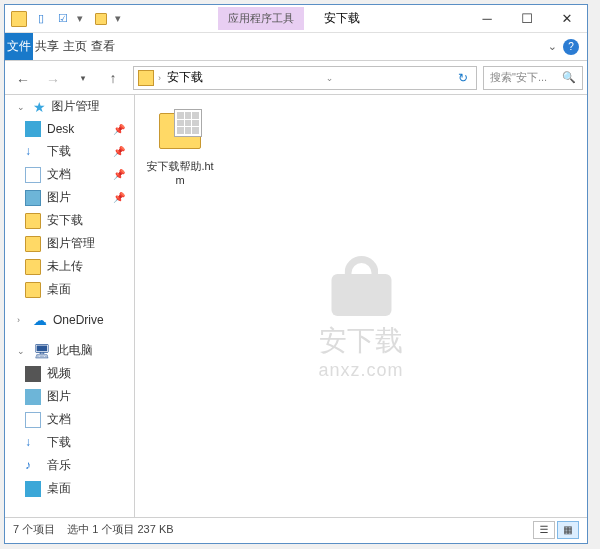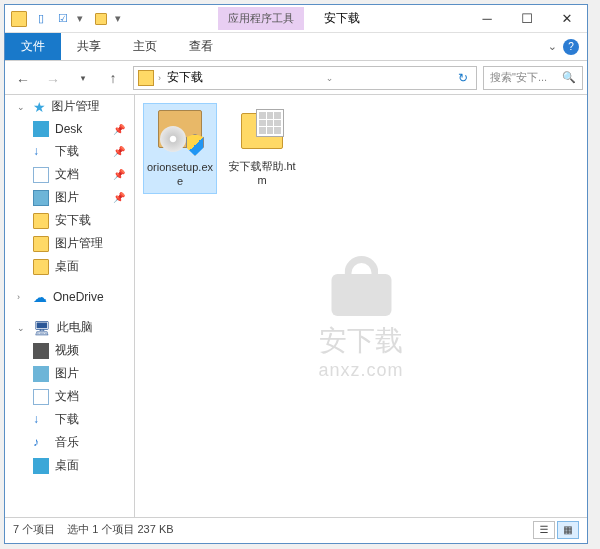--- a/index.html
+++ b/index.html
@@ -10,41 +10,41 @@
 .qat { display: flex; align-items: center; gap: 6px; padding: 0 6px; }
 .qat-icon { width: 16px; height: 16px; display: flex; align-items: center; justify-content: center; }
 .qat-dropdown { width: 10px; color: #666; }
 .title-tabs { display: flex; margin-left: auto; justify-content: flex-end; }
 .tool-tab { background: #e8cef2; padding: 4px 10px; font-size: 11px; color: #555; }
 .title-text { padding: 4px 20px; font-size: 12px; }
 .window-controls { display: flex; margin-left: auto; }
 .window-controls div { width: 40px; height: 28px; display: flex; align-items: center; justify-content: center; font-size: 13px; color: #333; }
 
 .ribbon { display: flex; align-items: stretch; height: 28px; border-bottom: 1px solid #d0d0d0; font-size: 12px; }
-.ribbon-tab { padding: 5px 16px; color: #333; }
+.ribbon-tab { padding: 5px 2px; color: #333; }
 .ribbon-tab.file { background: #1979ca; color: #fff; }
 .ribbon-tab.tool { background: #e8cef2; color: #555; }
 .ribbon-spacer { flex: 1; }
 .ribbon-right { display: flex; align-items: center; padding-right: 8px; gap: 6px; color: #666; font-size: 11px; }
 .help-icon { width: 16px; height: 16px; border-radius: 50%; background: #2b7cd3; color: #fff; display: flex; align-items: center; justify-content: center; font-size: 10px; }
 
 .navbar { display: flex; align-items: center; height: 34px; border-bottom: 1px solid #d0d0d0; padding: 0 4px; gap: 2px; }
 .nav-btn { width: 28px; height: 26px; display: flex; align-items: center; justify-content: center; color: #555; font-size: 14px; }
 .nav-btn.disabled { color: #b8b8b8; }
 .addressbar { flex: 1; display: flex; align-items: center; height: 24px; border: 1px solid #c0c0c0; margin: 0 4px; font-size: 12px; }
 .addr-icon { width: 16px; height: 16px; margin: 0 4px; background: #ffd966; border: 1px solid #c89830; }
 .addr-crumb { padding: 0 6px; display: flex; align-items: center; gap: 4px; }
 .addr-sep { color: #888; font-size: 9px; }
 .addr-refresh { margin-left: auto; padding: 0 8px; color: #1979ca; }
 .searchbox { width: 100px; height: 24px; border: 1px solid #c0c0c0; display: flex; align-items: center; padding: 0 6px; font-size: 11px; color: #888; }
 
 .body { display: flex; height: 422px; }
 .sidebar { width: 130px; border-right: 1px solid #d0d0d0; overflow: hidden; font-size: 12px; background: #fff; }
 .sidebar-item { display: flex; align-items: center; padding: 3px 0 3px 12px; gap: 6px; color: #333; }
-.sidebar-item.indent { padding-left: 28px; }
+.sidebar-item.indent { padding-left: 20px; }
 .sidebar-item .pin { margin-left: auto; margin-right: 8px; color: #888; font-size: 10px; }
 .side-icon { width: 16px; height: 16px; flex-shrink: 0; }
 .folder-yellow { background: #ffd966; border: 1px solid #c89830; border-radius: 1px; }
 .star-blue { color: #3aa7e0; font-size: 14px; }
 .onedrive { color: #0a7fd9; font-size: 14px; }
 .thispc { color: #2b5797; font-size: 14px; }
 .tree-expand { width: 10px; color: #777; font-size: 9px; }
 
 .content { flex: 1; position: relative; padding: 8px; display: flex; gap: 8px; align-items: flex-start; }
 .file-item { width: 74px; text-align: center; font-size: 11px; color: #333; padding: 4px 2px; }
@@ -163,20 +163,24 @@
       <div class="sidebar-item indent">
           <span class="side-icon folder-yellow"></span>
           <span>安下载</span>
         </div>
       <div class="sidebar-item indent">
           <span class="side-icon folder-yellow"></span>
           <span>图片管理</span>
         </div>
       <div class="sidebar-item indent">
           <span class="side-icon folder-yellow"></span>
+          <span>未上传</span>
+        </div>
+      <div class="sidebar-item indent">
+          <span class="side-icon folder-yellow"></span>
           <span>桌面</span>
         </div>
 
       <div style="height:8px"></div>
       <div class="sidebar-item">
           <span class="tree-expand">›</span>
           <span class="onedrive">☁</span>
           <span>OneDrive</span>
         </div>
 
@@ -206,28 +210,20 @@
           <span class="side-icon" style="color:#2b7cd3">♪</span>
           <span>音乐</span>
         </div>
       <div class="sidebar-item indent">
           <span class="side-icon" style="background:#3ba7d8"></span>
           <span>桌面</span>
         </div>
     </div>
 
     <div class="content">
-      <div class="file-item selected">
-        <div class="file-icon">
-          <div class="exe-box"></div>
-            <div class="exe-disc"></div>
-            <div class="exe-shield"></div>
-        </div>
-        <div class="file-name">orionsetup.exe</div>
-      </div>
       <div class="file-item">
         <div class="file-icon">
           <div class="htm-folder"></div>
           <div class="htm-grid">
               <div></div>
               <div></div>
               <div></div>
               <div></div>
               <div></div>
               <div></div>

